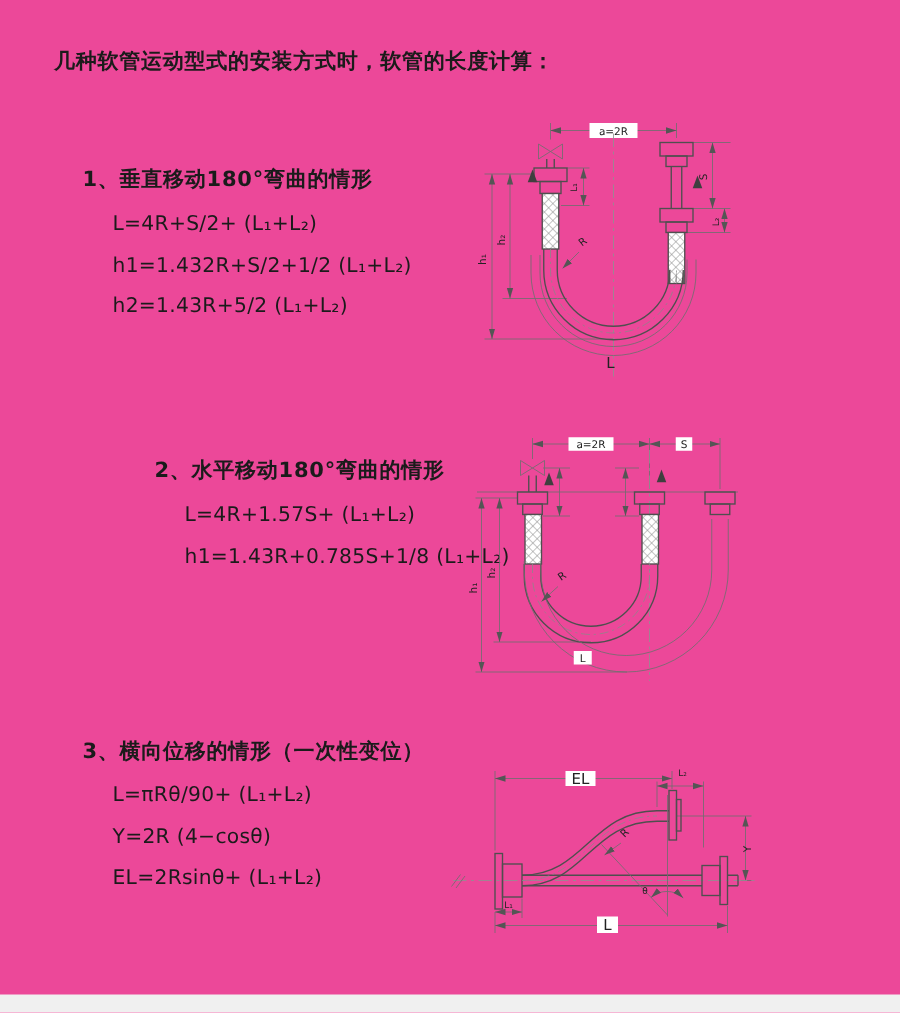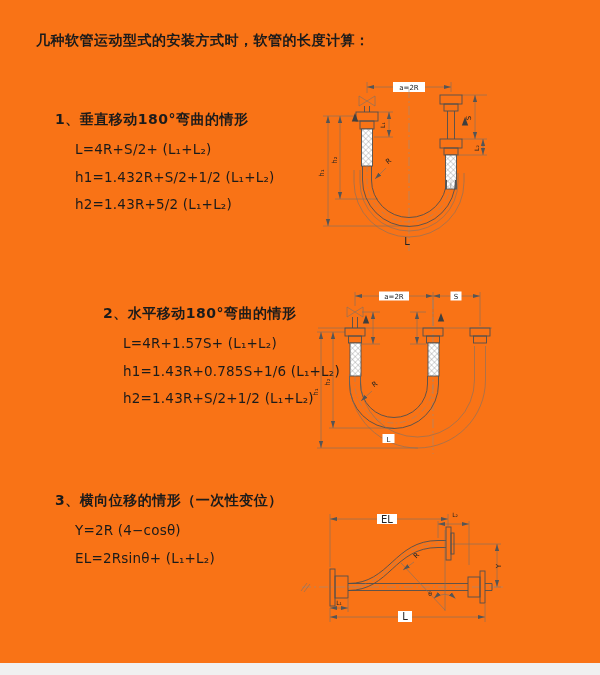--- a/index.html
+++ b/index.html
@@ -1,16 +1,16 @@
 <!DOCTYPE html>
 <html><head>
 <meta charset="utf-8">
 <style>
   html,body { margin:0; padding:0; background:#ffffff; }
-  .page { position:relative; width:600px; height:675px; background:#f97316; overflow:hidden;
+  .page { position:relative; width:600px; height:675px; background:#ec4899; overflow:hidden;
           font-family:"DejaVu Sans","Liberation Sans",sans-serif; color:#1b1b1b; }
   .title { position:absolute; left:36px; top:18px; font-size:14px; font-weight:bold; letter-spacing:0.5px; white-space:nowrap; }
   .section { position:absolute; left:55px; width:275px; }
   #s1 { top:101px;margin-top:10px; } #s2 { top:305px;margin-left:48px; } #s3 { top:492px; }
   .heading { font-size:14px; font-weight:bold; margin:0 0 7px 0; letter-spacing:0.5px; white-space:nowrap; }
   .formula { font-size:13.5px; line-height:27.5px; padding-left:20px; white-space:nowrap; letter-spacing:0.2px; }
   .footer-band { position:absolute; left:0; bottom:0; width:600px; height:12px; background:#f0f0f0; }
 
   .diag { position:absolute; }
   .diag line, .diag path { stroke:#4f4f4f; stroke-width:0.9; fill:none; }
@@ -49,26 +49,26 @@
   <div class="section" id="s1">
     <p class="heading">1、垂直移动180°弯曲的情形</p>
     <div class="formula">L=4R+S/2+ (L₁+L₂)</div>
     <div class="formula">h1=1.432R+S/2+1/2 (L₁+L₂)</div>
     <div class="formula">h2=1.43R+5/2 (L₁+L₂)</div>
   </div>
 
   <div class="section" id="s2">
     <p class="heading">2、水平移动180°弯曲的情形</p>
     <div class="formula">L=4R+1.57S+ (L₁+L₂)</div>
-    <div class="formula">h1=1.43R+0.785S+1/6 (L₁+L₂)</div>
-    <div class="formula">h2=1.43R+S/2+1/2 (L₁+L₂)</div>
+    <div class="formula">h1=1.43R+0.785S+1/8 (L₁+L₂)</div>
   </div>
 
   <div class="section" id="s3">
     <p class="heading">3、横向位移的情形（一次性变位）</p>
+    <div class="formula">L=πRθ/90+ (L₁+L₂)</div>
     <div class="formula">Y=2R (4−cosθ)</div>
     <div class="formula">EL=2Rsinθ+ (L₁+L₂)</div>
   </div>
 
   <svg class="diag" style="left:312px;top:73px" width="286" height="188" viewBox="0 0 286 188">
     <g class="dimgrp">
       <line x1="55" y1="20" x2="55" y2="9"></line>
       <line x1="139" y1="19" x2="139" y2="9"></line>
       <line x1="55" y1="14" x2="139" y2="14" marker-start="url(#ar)" marker-end="url(#ar)"></line>
       <rect class="whitebg" x="81" y="9" width="32" height="10"></rect>

